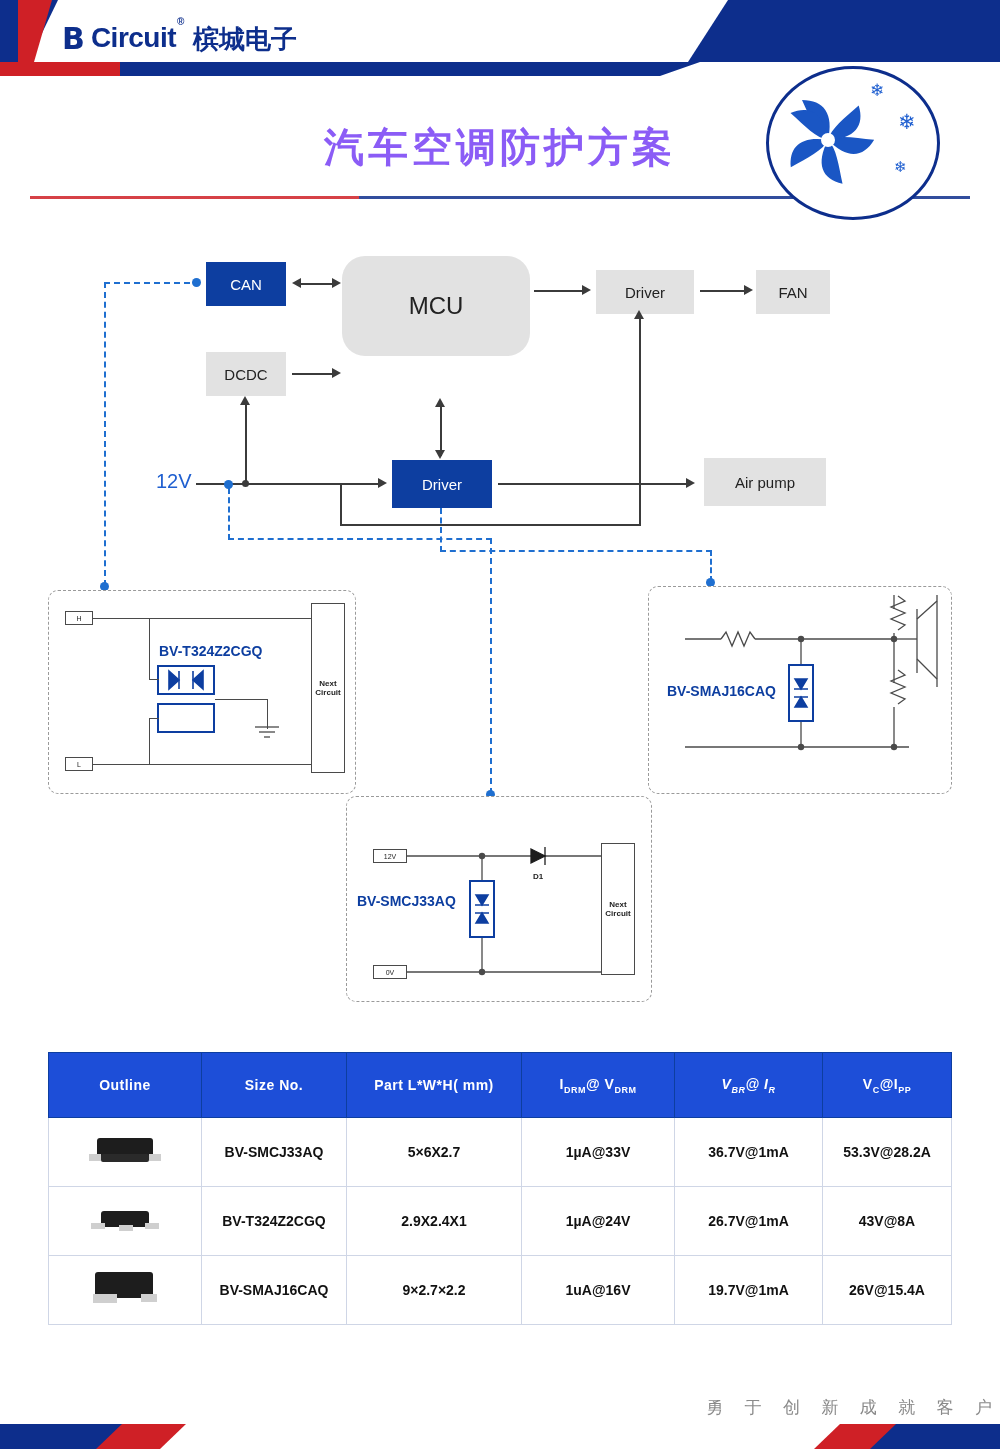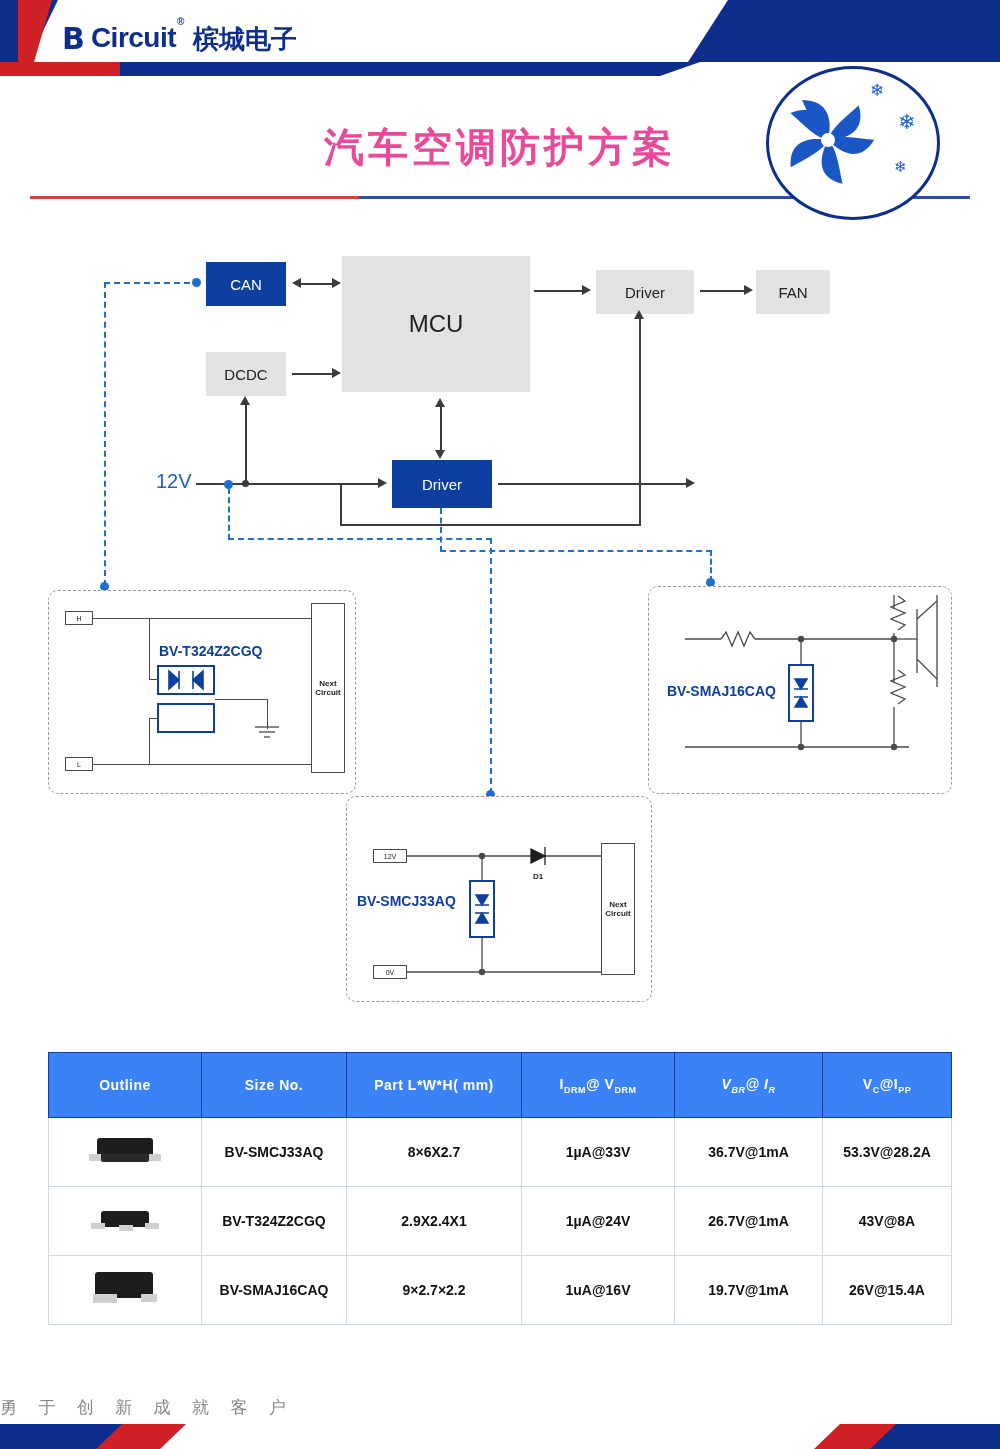--- a/index.html
+++ b/index.html
@@ -51,21 +51,21 @@
   .logo .en{font-size:28px;font-weight:bold;letter-spacing:-.5px;line-height:1;}
   .logo .sup{font-size:10px;vertical-align:super;position:relative;top:-12px;left:1px;}
   .logo .cn{font-size:26px;font-weight:bold;line-height:1;margin-left:4px;}
 
   
   .title{
     position:absolute;left:0;top:120px;width:1000px;
     text-align:center;
   }
   .title span{
-    font-size:40px;font-weight:bold;color:#ec4899;letter-spacing:4px;
+    font-size:40px;font-weight:bold;color:#8b5cf6;letter-spacing:4px;
     font-family:"DejaVu Sans", sans-serif;
   }
   .titlerule{
     position:absolute;left:30px;top:196px;width:940px;height:3px;
     background:linear-gradient(to right,#cf2026 0 35%, #0d2e8c 35% 100%);
     opacity:.85;
   }
   
   .fan-badge{
     position:absolute;left:766px;top:66px;width:170px;height:150px;
@@ -128,39 +128,39 @@
   .wh{height:1.2px;}
   .wv{width:1.2px;}
   .bluebox{position:absolute;box-sizing:border-box;border:2px solid #0d3ea0;background:#fff;}
 
   
   .tbl{
     position:absolute;left:48px;top:1052px;width:904px;
     border-collapse:collapse;font-size:13.5px;
   }
   .tbl th{
-    background:#3b82f6;color:#fff;font-weight:bold;
+    background:#1d4ed8;color:#fff;font-weight:bold;
     height:62px;border:1px solid #0d3ea0;
     font-size:14px;letter-spacing:.5px;
   }
   .tbl td{
     border:1px solid #cfd6e6;height:66px;text-align:center;color:#111;
     font-weight:bold;font-size:14px;background:#fff;
   }
   .tbl td.outline{width:150px;}
   .sub2{font-size:9px;vertical-align:sub;}
 
   
   .pkg{position:relative;width:92px;height:44px;margin:0 auto;}
   .pkg .body{position:absolute;background:#1d1d1d;border-radius:2px;}
   .pkg .lead{position:absolute;background:#cfcfcf;}
 
   
   .footer-text{
-    position:absolute;left:0;top:1396px;width:1000px;text-align:left;
+    position:absolute;left:0;top:1396px;width:1000px;text-align:right;
     color:#8a8a8a;font-size:17px;letter-spacing:8px;
     font-family:"DejaVu Sans", sans-serif;
   }
   .fbar{position:absolute;left:0;top:1424px;width:1000px;height:25px;overflow:hidden;}
   .fbar .b1{position:absolute;left:0;top:0;width:130px;height:25px;background:#0d2e8c;
     clip-path:polygon(0 0,130px 0,104px 25px,0 25px);}
   .fbar .b2{position:absolute;left:96px;top:0;width:90px;height:25px;background:#cf2026;
     clip-path:polygon(26px 0,90px 0,64px 25px,0 25px);}
   .fbar .b3{position:absolute;right:0;top:0;width:130px;height:25px;background:#0d2e8c;
     clip-path:polygon(26px 0,130px 0,130px 25px,0 25px);}
@@ -211,40 +211,43 @@
     <div class="flake f2">❄</div>
     <div class="flake f3">❄</div>
   </div>
 
   <div class="diagram">
 
     <div class="blk blue" style="left:206px;top:32px;width:80px;height:44px;">
       <span>CAN</span>
     </div>
 
-    <div class="blk gray" style="left:342px;top:26px;width:188px;height:136px;font-size:24px;">
+    <div class="blk gray" style="left:342px;top:26px;width:188px;height:100px;font-size:24px;border-radius:23px;">
       <span>MCU</span>
     </div>
 
     <div class="blk gray" style="left:596px;top:40px;width:98px;height:44px;">
       <span>Driver</span>
     </div>
 
     <div class="blk gray" style="left:756px;top:40px;width:74px;height:44px;">
       <span>FAN</span>
     </div>
 
     <div class="blk gray" style="left:206px;top:122px;width:80px;height:44px;">
       <span>DCDC</span>
     </div>
 
     <div class="blk blue" style="left:392px;top:230px;width:100px;height:48px;">
       <span>Driver</span>
     </div>
 
+    <div class="blk gray" style="left:704px;top:228px;width:122px;height:48px;">
+      <span>Air pump</span>
+    </div>
 
     <div class="lbl12v" style="left:156px;top:240px;">12V</div>
 
     <div class="ln lnh" style="left:296px;top:53px;width:38px;"></div>
     <div class="arw arw-r" style="left:332px;top:48px;"></div>
     <div class="arw arw-l" style="left:292px;top:48px;"></div>
 
     <div class="ln lnh" style="left:292px;top:143px;width:44px;"></div>
     <div class="arw arw-r" style="left:332px;top:138px;"></div>
 
@@ -423,21 +426,21 @@
       <tr>
         <td class="outline">
           <div class="pkg">
             <div class="body" style="left:18px;top:8px;width:56px;height:20px;border-radius:3px;"></div>
             <div class="body" style="left:22px;top:24px;width:48px;height:8px;background:#2a2a2a;"></div>
             <div class="lead" style="left:10px;top:24px;width:12px;height:7px;"></div>
             <div class="lead" style="left:70px;top:24px;width:12px;height:7px;"></div>
           </div>
         </td>
         <td>BV-SMCJ33AQ</td>
-        <td>8×6X2.7</td>
+        <td>5×6X2.7</td>
         <td>1µA@33V</td>
         <td>36.7V@1mA</td>
         <td>53.3V@28.2A</td>
       </tr>
       <tr>
         <td class="outline">
           <div class="pkg">
             <div class="body" style="left:22px;top:12px;width:48px;height:16px;border-radius:3px;"></div>
             <div class="lead" style="left:12px;top:24px;width:14px;height:6px;"></div>
             <div class="lead" style="left:66px;top:24px;width:14px;height:6px;"></div>

